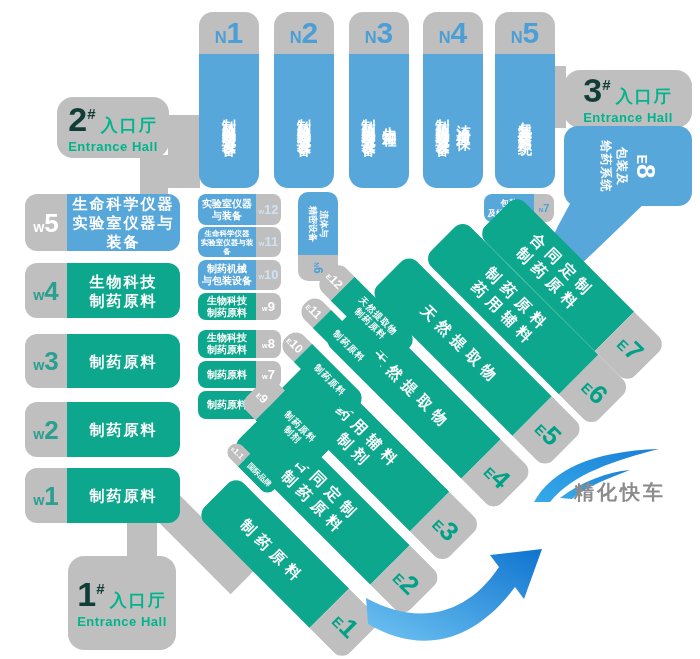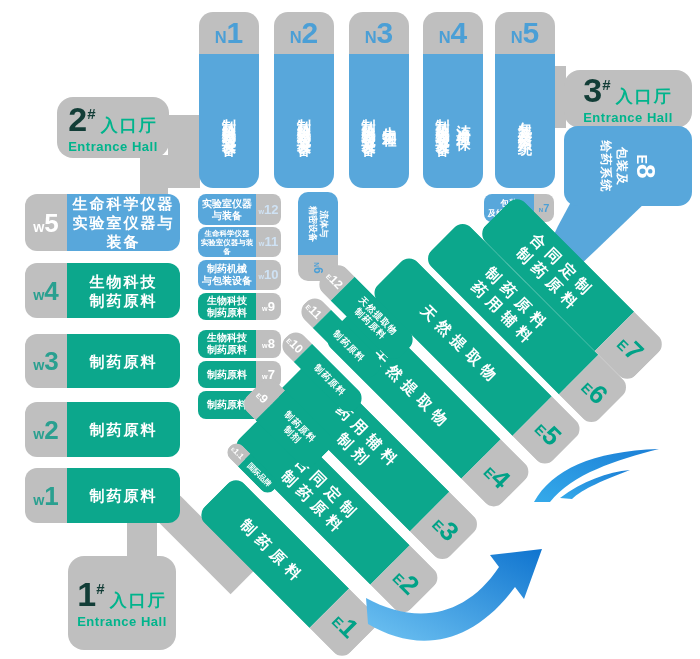--- a/index.html
+++ b/index.html
@@ -506,13 +506,14 @@
       </linearGradient>
       <linearGradient id="swooshG" x1="0" y1="1" x2="1" y2="0">
         <stop offset="0" stop-color="#35aaea"></stop>
           <stop offset="1" stop-color="#1b7fd6"></stop>
       </linearGradient>
     </defs>
     <path fill="url(#arrowG)" d="M 366 598 C 415 625 465 618 499 567 L 490 555 L 542 549 L 524 599 L 515 587 C 470 648 415 652 368 624 Z"></path>
     <path fill="url(#swooshG)" d="M 534 502 C 552 470 592 451 659 449 C 616 460 572 474 550 502 Z"></path>
     <path fill="url(#swooshG)" d="M 560 498 C 582 481 608 472 630 470 C 606 479 582 489 572 499 Z"></path>
   </svg>
+  <div class="brand">精化快车</div>
 </div>
 
 </body></html>

